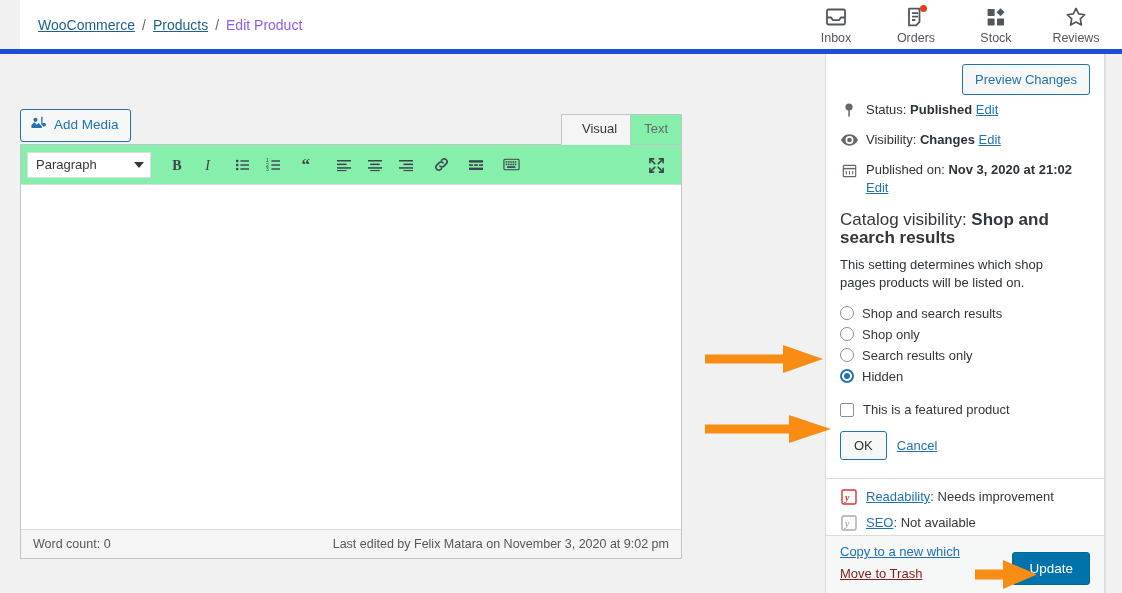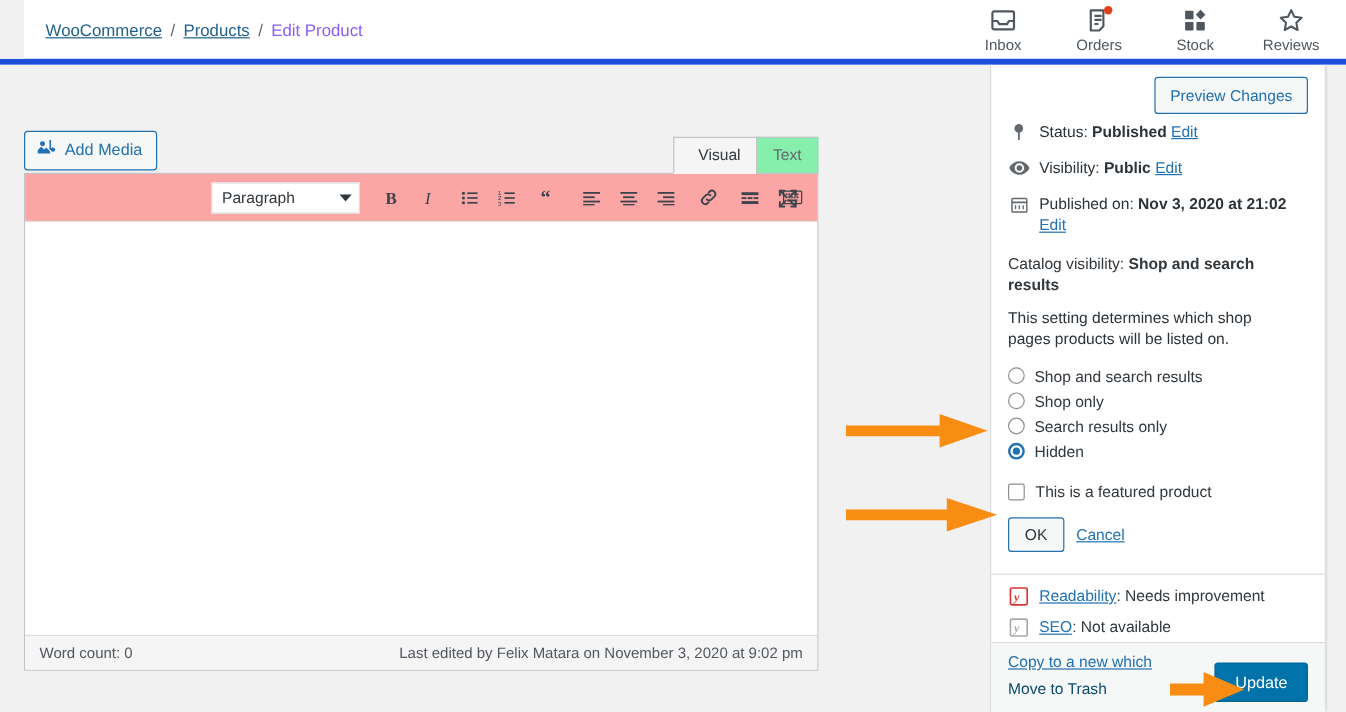--- a/index.html
+++ b/index.html
@@ -132,28 +132,27 @@
     border-bottom-color: #f5f5f5;
     color: #32373c;
     padding-left: 20px;
   }
 
   .editor-box {
     border: 1px solid #c3c4c7;
     background: #fff;
   }
   .mce-toolbar {
-    background: #fca5a5;
+    background: #86efac;
     border-bottom: 1px solid #ddd;
     height: 40px;
     display: flex; align-items: center;
     padding: 0 6px;
     gap: 1px;
     position: relative;
-    justify-content: flex-end;
   }
   .mce-select {
     width: 124px; height: 26px;
     border: 1px solid #ddd;
     background: #fff;
     display: flex; align-items: center;
     justify-content: space-between;
     padding: 0 6px 0 8px;
     font-size: 13px;
     color: #32373c;
@@ -237,25 +236,25 @@
     display: flex; align-items: center; justify-content: center;
     color: #646970;
     flex: none;
     margin-top: 0px;
   }
   .sb-text b { font-weight: bold; }
   .lnk {
     color: #2271b1; text-decoration: underline; cursor: pointer;
   }
   .lnk-red {
-    color: #0c4a6e; cursor: pointer;
+    color: #7f1d1d; text-decoration: underline; cursor: pointer;
   }
   .catalog-head {
     padding: 8px 20px 0 14px;
-    font-size: 13px; line-height: 18px;
+    font-size: 17px; line-height: 18px;
   }
   .catalog-desc {
     padding: 9px 14px 0 14px;
     font-size: 13px; line-height: 18px; color: #2c3338;
     max-width: 262px;
   }
   .radios { padding: 12px 14px 0 14px; }
   .radio-row {
     display: flex; align-items: center;
     gap: 8px; height: 18px; margin-bottom: 3px;
@@ -575,21 +574,21 @@
 
     <div class="sb-line">
       <span class="sb-icon">
         <svg width="17" height="12" viewBox="0 0 18 12" fill="#646970">
           <path d="M9 0C4.6 0 1.3 3.2 0 6c1.3 2.8 4.6 6 9 6s7.7-3.2 9-6c-1.3-2.8-4.6-6-9-6zm0 10.2A4.2 4.2 0 1 1 9 1.8a4.2 4.2 0 0 1 0 8.4z"></path>
           <circle cx="9" cy="6" r="2.5"></circle>
         </svg>
       </span>
       <span class="sb-text">
         <span>Visibility:</span>
-        <b>Public</b>
+        <b>Changes</b>
         <span class="lnk">Edit</span>
       </span>
     </div>
 
     <div class="sb-line">
       <span class="sb-icon">
         <svg width="15" height="15" viewBox="0 0 16 16" fill="none" stroke="#646970" stroke-width="1.3">
           <rect x="1.4" y="2.6" width="13.2" height="12" rx="0.8"></rect>
           <path d="M1.4 6h13.2" stroke-width="1.6"></path>
           <path d="M4.6 8.6v3.6M8 8.6v3.6M11.4 8.6v3.6" stroke-width="1.2"></path>

